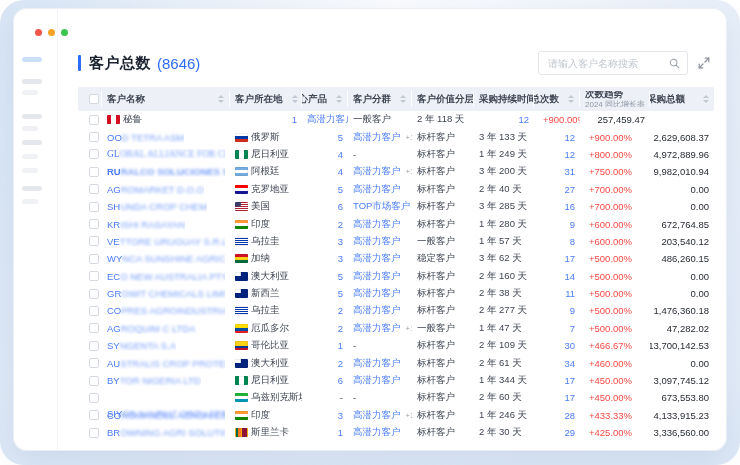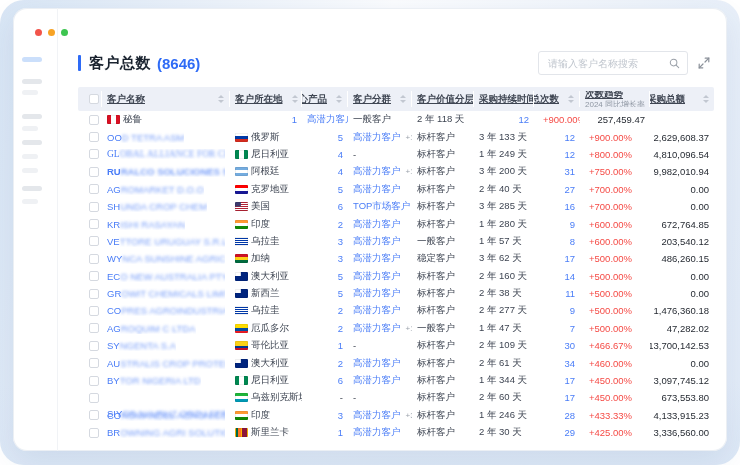--- a/index.html
+++ b/index.html
@@ -29,31 +29,31 @@
   .sbar{position:absolute;left:9px;height:5px;border-radius:2.5px;background:#E4E7EB;width:20px;}
   .sbar.blue{background:#CBDFFB;}
   .sbar.lt{background:#EFF1F4;width:16px;}
   .s1{top:49px}.s2{top:71px}.s3{top:82px}.s4{top:106px}.s5{top:118px}
   .s6{top:132px}.s7{top:146px}.s8{top:160px}.s9{top:178px}.s10{top:191px}
   
   .main{position:absolute;left:44px;right:0;top:0;bottom:0;}
   .card-head{position:absolute;left:21px;top:42px;right:16px;height:26px;display:flex;align-items:center;}
   .accent{width:3px;height:16px;background:#2E6BF6;border-radius:1px;}
   .title{margin-left:8px;font-size:15px;font-weight:700;color:#1B2430;letter-spacing:.5px;}
-  .count{margin-left:6px;font-size:15px;font-weight:700;color:#2E6BF6;}
+  .count{margin-left:6px;font-size:15px;font-weight:400;color:#2E6BF6;}
   .spacer{flex:1;}
   .search{width:150px;height:24px;border:1px solid #E2E5EA;border-radius:3px;display:flex;align-items:center;padding:0 7px;background:#fff;box-sizing:border-box;}
   .search input{border:0;outline:0;flex:1;font-size:10px;color:#3E4552;font-family:inherit;background:transparent;min-width:0;}
   .search input::placeholder{color:#C0C6CE;}
   .iconbtn{margin-left:9px;width:14px;height:14px;display:flex;align-items:center;justify-content:center;background:none;border:0;padding:0;cursor:pointer;}
   
   .table{position:absolute;left:21px;top:79px;width:636px;}
   .thead,.row{display:grid;grid-template-columns:24px 128px 72px 46px 64px 62px 60px 46px 70px 1fr;align-items:center;}
   .thead{height:24px;background:#EDF0F7;border-radius:2px;font-size:9.5px;font-weight:700;color:#3E4552;}
-  .th{display:flex;align-items:center;gap:9px;padding:0 5px;height:16px;border-right:1.5px solid #fff;overflow:hidden;white-space:nowrap;text-decoration:underline;}
+  .th{display:flex;align-items:center;gap:9px;padding:0 5px;height:16px;border-right:1.5px solid #fff;overflow:hidden;white-space:nowrap;}
   .th:last-child{border-right:0;}
   .th.right{justify-content:flex-end;}
   .th .ml{margin-left:auto;}
   .two-line{display:flex;flex-direction:column;line-height:1.15;}
   .two-line .sub{font-size:8px;color:#8F97A3;font-weight:400;}
   .sort{display:flex;flex-direction:column;gap:1.5px;flex:none;}
   .tri-up{width:0;height:0;border-left:3px solid transparent;border-right:3px solid transparent;border-bottom:3.5px solid #C2C7D1;}
   .tri-down{width:0;height:0;border-left:3px solid transparent;border-right:3px solid transparent;border-top:3.5px solid #C2C7D1;}
   .sort.active-desc .tri-down{border-top-color:#2E6BF6;}
   .row{height:17.4px;font-size:9.5px;color:#3E4552;}
@@ -290,21 +290,21 @@
 
     </div>
     <div class="cell">标杆客户</div>
     <div class="cell">1 年 249 天</div>
     <div class="cell right">
               <span class="link">12</span>
             </div>
     <div class="cell trend-cell">
               <span class="trend">+800.00%</span>
             </div>
-    <div class="cell right amount">4,810,096.54</div>
+    <div class="cell right amount">4,972,889.96</div>
   </div>
 
   <div class="row">
     <div class="cell">
               <span class="cb"></span>
             </div>
     <div class="cell">
       <span class="link" style="display:flex;overflow:hidden;white-space:nowrap;font-weight:bold;">
         <span>RU</span>
                 <span class="name-rest">RALCO SOLUCIONES S.A</span>

